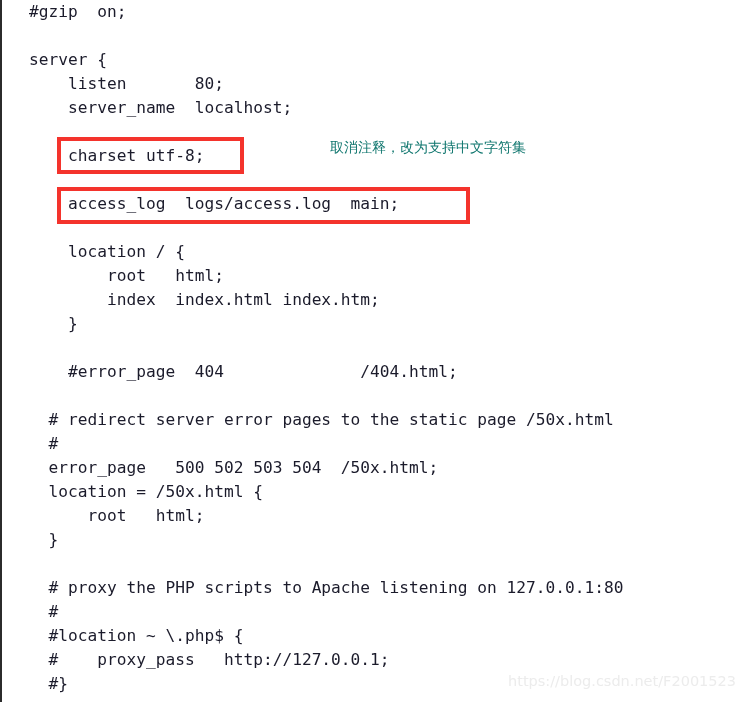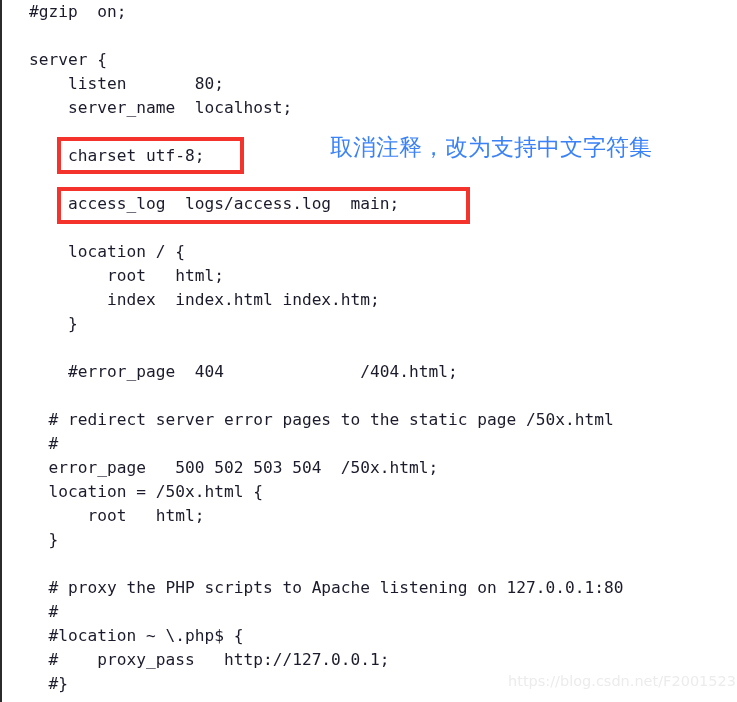--- a/index.html
+++ b/index.html
@@ -70,23 +70,23 @@
     top: 187px;
     width: 413px;
     height: 37px;
   }
   
   .annotation {
     position: absolute;
     left: 330px;
     top: 136px;
     font-family: "DejaVu Sans", "Liberation Sans", sans-serif;
-    font-size: 23px;
+    font-size: 14px;
     line-height: 22px;
-    color: #3b82f6;
+    color: #0f766e;
     white-space: nowrap;
   }
   
   .watermark {
     position: absolute;
     left: 508px;
     top: 672px;
     font-family: "DejaVu Sans", "Liberation Sans", sans-serif;
     font-size: 14.5px;
     line-height: 18px;

